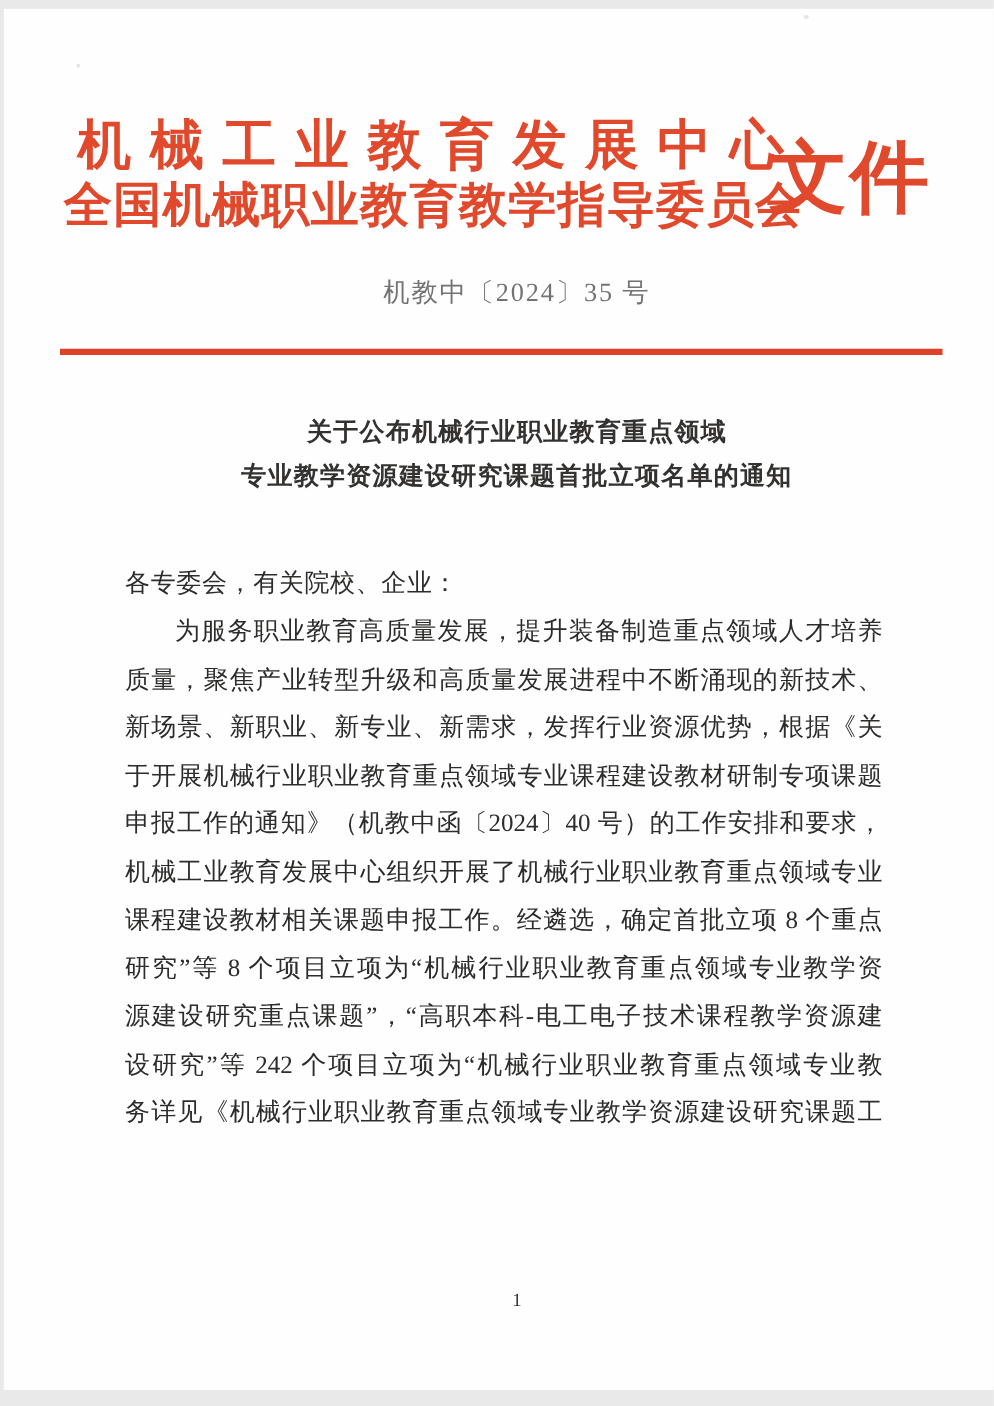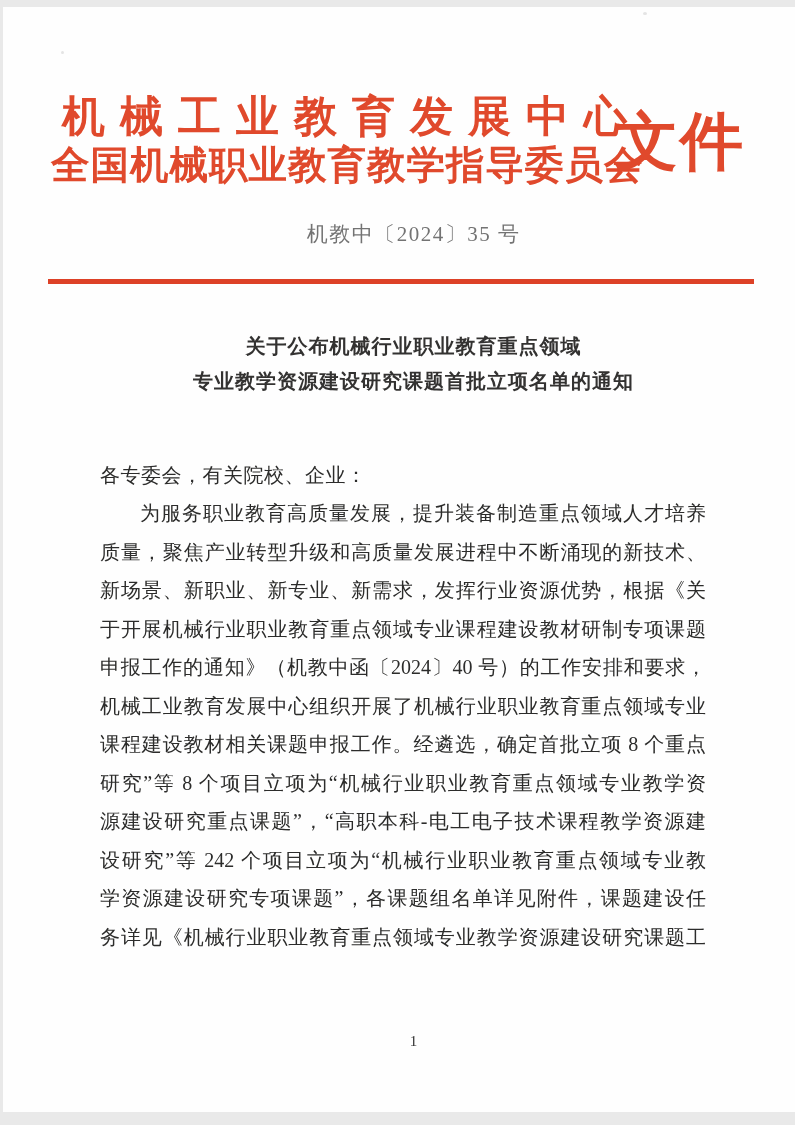--- a/index.html
+++ b/index.html
@@ -51,21 +51,21 @@
   .doc-title{
     position:absolute;left:0;top:322px;width:100%;
     text-align:center;font-size:20px;line-height:35px;font-weight:700;
     color:#333231;letter-spacing:1px;
   }
   .body-text{
     position:absolute;left:97px;top:441px;width:606px;
     font-size:20px;color:var(--ink);
   }
   .salutation{
-    line-height:38px;letter-spacing:.5px;text-align:left;margin-top:8px;
+    line-height:38px;letter-spacing:.5px;text-align:left;
   }
   .body-line{
     line-height:38.5px;
     text-align:justify;
     text-align-last:justify;
   }
   .body-line.indent{text-indent:2em;}
   .page-number{
     position:absolute;left:0;top:1026px;width:100%;
     text-align:center;font-size:15px;color:#333;
@@ -100,20 +100,19 @@
         <div class="body-line indent">为服务职业教育高质量发展，提升装备制造重点领域人才培养</div>
         <div class="body-line">质量，聚焦产业转型升级和高质量发展进程中不断涌现的新技术、</div>
         <div class="body-line">新场景、新职业、新专业、新需求，发挥行业资源优势，根据《关</div>
         <div class="body-line">于开展机械行业职业教育重点领域专业课程建设教材研制专项课题</div>
         <div class="body-line">申报工作的通知》（机教中函〔2024〕40 号）的工作安排和要求，</div>
         <div class="body-line">机械工业教育发展中心组织开展了机械行业职业教育重点领域专业</div>
         <div class="body-line">课程建设教材相关课题申报工作。经遴选，确定首批立项 8 个重点</div>
         <div class="body-line">研究”等 8 个项目立项为“机械行业职业教育重点领域专业教学资</div>
         <div class="body-line">源建设研究重点课题”，“高职本科-电工电子技术课程教学资源建</div>
         <div class="body-line">设研究”等 242 个项目立项为“机械行业职业教育重点领域专业教</div>
-        <div class="body-line">学资源建设研究专项课题”，各课题组名单详见附件，课题建设任</div>
         <div class="body-line">务详见《机械行业职业教育重点领域专业教学资源建设研究课题工</div>
       </div>
   </div>
 
   <div class="page-number">1</div>
 
 </div>
 
 </body></html>

